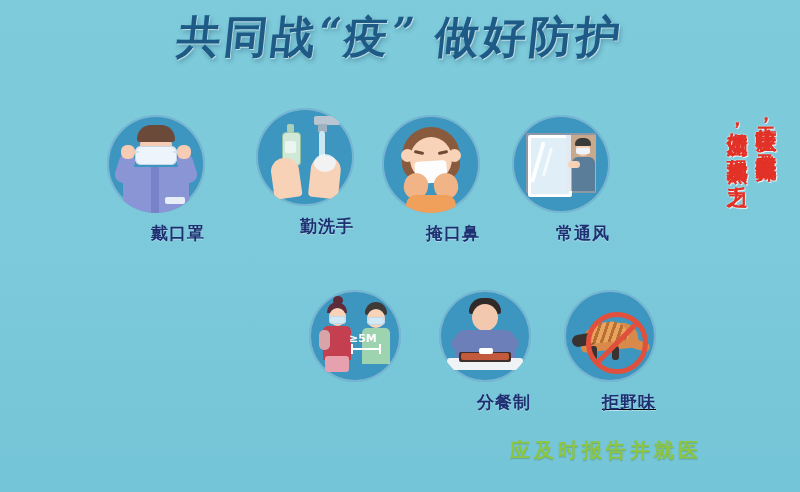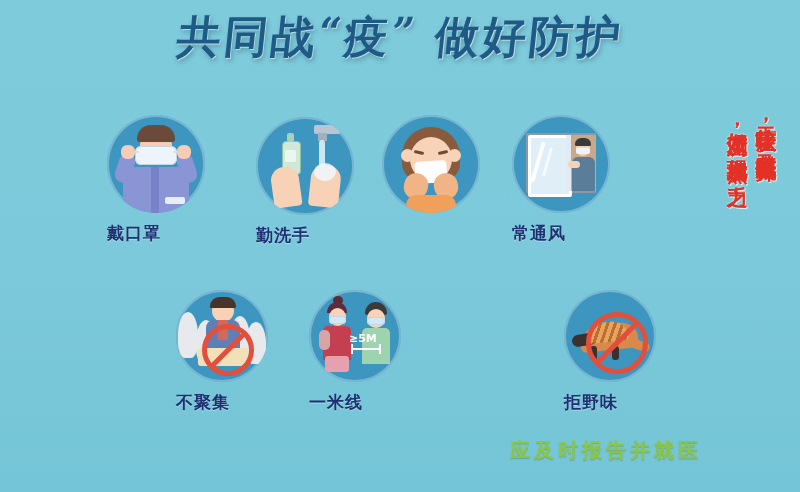--- a/index.html
+++ b/index.html
@@ -26,21 +26,21 @@
     text-shadow:
       1px 1px 0 rgba(255,255,255,.55),
       2px 3px 5px rgba(10,50,80,.30);
     transform:skewX(-6deg);
     white-space:nowrap;
   }
   .title .quo{font-size:40px;vertical-align:top;}
   .title .gap{display:inline-block;width:18px;}
 
   
-  .cell{position:absolute;text-align:left;}
+  .cell{position:absolute;text-align:right;}
   .circle{
     width:98px;height:98px;border-radius:50%;
     background:#3d96bf;
     margin:0 auto;
     position:relative;overflow:hidden;
     box-shadow:0 0 0 2px rgba(255,255,255,.30) inset;
   }
   .cell.sm .circle{width:92px;height:92px;}
   .caption{
     margin-top:9px;
@@ -119,21 +119,21 @@
       <div class="fig" style="left:44px;top:52px;width:8px;height:48px;background:#7782c9;"></div>
       <div class="fig" style="left:10px;top:38px;width:16px;height:30px;background:#8a95d6;border-radius:8px;transform:rotate(18deg);"></div>
       <div class="fig" style="left:72px;top:38px;width:16px;height:30px;background:#8a95d6;border-radius:8px;transform:rotate(-18deg);"></div>
       <div class="fig" style="left:14px;top:30px;width:14px;height:14px;background:#f6ccb4;border-radius:6px;"></div>
       <div class="fig" style="left:70px;top:30px;width:14px;height:14px;background:#f6ccb4;border-radius:6px;"></div>
       <div class="fig" style="left:58px;top:82px;width:20px;height:7px;background:#e8eef8;border-radius:2px;"></div>
     </div>
     <div class="caption">戴口罩</div>
   </div>
 
-  <div class="cell" style="left:256px;top:117px;width:98px;">
+  <div class="cell" style="left:256px;top:108px;width:98px;">
     <div class="circle">
       <div class="fig" style="left:58px;top:8px;width:26px;height:9px;background:#b9c6d2;border-radius:2px;"></div>
       <div class="fig" style="left:62px;top:16px;width:9px;height:8px;background:#9fb0bf;"></div>
       <div class="fig" style="left:63px;top:23px;width:6px;height:30px;background:rgba(226,244,252,.85);border-radius:3px;"></div>
       <div class="fig" style="left:26px;top:24px;width:17px;height:32px;background:#cfe8d8;border-radius:4px;border:1px solid #8fbfa4;"></div>
       <div class="fig" style="left:31px;top:16px;width:7px;height:9px;background:#aacfbb;border-radius:2px;"></div>
       <div class="fig" style="left:29px;top:33px;width:11px;height:12px;background:#eaf6ef;border-radius:2px;"></div>
       <div class="fig" style="left:16px;top:50px;width:28px;height:40px;background:#f7d2b6;border-radius:13px 13px 4px 4px;transform:rotate(-8deg);"></div>
       <div class="fig" style="left:54px;top:48px;width:30px;height:42px;background:#f7d2b6;border-radius:14px 14px 4px 4px;transform:rotate(6deg);"></div>
       <div class="fig" style="left:58px;top:46px;width:22px;height:18px;background:#f0f8fb;border-radius:50%;opacity:.85;"></div>
@@ -147,79 +147,78 @@
       <div class="fig head" style="left:28px;top:22px;width:42px;height:44px;background:#f8d3b8;"></div>
       <div class="fig" style="left:19px;top:34px;width:13px;height:13px;background:#f8d3b8;border-radius:50%;"></div>
       <div class="fig" style="left:66px;top:34px;width:13px;height:13px;background:#f8d3b8;border-radius:50%;"></div>
       <div class="fig" style="left:32px;top:36px;width:10px;height:3px;background:#6c4a34;border-radius:2px;transform:rotate(12deg);"></div>
       <div class="fig" style="left:56px;top:36px;width:10px;height:3px;background:#6c4a34;border-radius:2px;transform:rotate(-12deg);"></div>
       <div class="fig" style="left:33px;top:46px;width:32px;height:22px;background:#fdfdfd;border-radius:4px;transform:rotate(-4deg);"></div>
       <div class="fig" style="left:22px;top:58px;width:24px;height:26px;background:#f0b486;border-radius:12px;transform:rotate(14deg);"></div>
       <div class="fig" style="left:52px;top:58px;width:24px;height:26px;background:#f0b486;border-radius:12px;transform:rotate(-14deg);"></div>
       <div class="fig" style="left:24px;top:80px;width:50px;height:22px;background:#f0a05a;border-radius:10px 10px 0 0;"></div>
     </div>
+    <div class="caption">掩口鼻</div>
   </div>
 
   <div class="cell" style="left:512px;top:115px;width:98px;">
     <div class="circle">
       <div class="fig" style="left:14px;top:18px;width:70px;height:60px;background:#8d98a6;"></div>
       <div class="fig win" style="left:16px;top:20px;width:38px;height:56px;"></div>
       <div class="fig" style="left:24px;top:26px;width:4px;height:42px;background:#ffffff;opacity:.9;transform:rotate(16deg);border-radius:2px;"></div>
       <div class="fig" style="left:34px;top:32px;width:3px;height:30px;background:#ffffff;opacity:.7;transform:rotate(16deg);border-radius:2px;"></div>
       <div class="fig" style="left:54px;top:20px;width:5px;height:56px;background:#e3eaf1;"></div>
       <div class="fig" style="left:59px;top:20px;width:25px;height:56px;background:#c9a98c;"></div>
       <div class="fig head" style="left:64px;top:26px;width:14px;height:15px;background:#f7d2b6;"></div>
       <div class="fig" style="left:63px;top:23px;width:16px;height:8px;background:#3a3a3a;border-radius:8px 8px 2px 2px;"></div>
       <div class="fig" style="left:64px;top:33px;width:14px;height:6px;background:#eef4fb;border-radius:2px;"></div>
       <div class="fig" style="left:60px;top:42px;width:23px;height:34px;background:#5a7d99;border-radius:6px 6px 0 0;"></div>
       <div class="fig" style="left:56px;top:46px;width:12px;height:7px;background:#f7d2b6;border-radius:4px;"></div>
     </div>
     <div class="caption">常通风</div>
   </div>
 
 
-  <div class="cell sm" style="left:176px;top:290px;width:92px;">
-    <div class="circle">
-      <div class="fig chair" style="left:2px;top:22px;width:20px;height:46px;"></div>
-      <div class="fig chair" style="left:20px;top:30px;width:20px;height:44px;"></div>
-      <div class="fig chair" style="left:54px;top:26px;width:20px;height:46px;"></div>
-      <div class="fig chair" style="left:70px;top:32px;width:20px;height:42px;"></div>
-      <div class="fig head" style="left:36px;top:10px;width:22px;height:22px;background:#f7d2b6;"></div>
-      <div class="fig" style="left:34px;top:7px;width:26px;height:11px;background:#4a3328;border-radius:12px 12px 2px 2px;"></div>
-      <div class="fig" style="left:30px;top:30px;width:34px;height:34px;background:#5f7fb5;border-radius:8px 8px 0 0;"></div>
-      <div class="fig" style="left:42px;top:30px;width:10px;height:20px;background:#d06a5a;"></div>
-      <div class="fig" style="left:22px;top:58px;width:50px;height:18px;background:#f1e0b8;border-radius:3px;"></div>
-      <div class="ban" style="left:26px;top:34px;width:42px;height:42px;"></div>
-    </div>
-    <div class="caption">不聚集</div>
-  </div>
 
   <div class="cell sm" style="left:309px;top:290px;width:92px;">
     <div class="circle">
       <div class="fig" style="left:18px;top:12px;width:20px;height:11px;background:#5d2b3a;border-radius:10px 10px 0 0;"></div>
       <div class="fig" style="left:24px;top:6px;width:10px;height:9px;background:#5d2b3a;border-radius:50%;"></div>
       <div class="fig head" style="left:20px;top:18px;width:17px;height:18px;background:#f8d3b8;"></div>
       <div class="fig mask" style="left:20px;top:26px;width:17px;height:8px;background:#cfe9f6;"></div>
       <div class="fig" style="left:14px;top:36px;width:28px;height:34px;background:#c43f4f;border-radius:5px 5px 0 0;"></div>
       <div class="fig" style="left:10px;top:40px;width:11px;height:20px;background:#d9a4a8;border-radius:5px;"></div>
       <div class="fig" style="left:16px;top:66px;width:24px;height:16px;background:#e6a0ae;border-radius:3px;"></div>
       <div class="fig" style="left:56px;top:12px;width:22px;height:13px;background:#3d3a38;border-radius:11px 11px 2px 2px;"></div>
       <div class="fig head" style="left:58px;top:19px;width:18px;height:19px;background:#f8d3b8;"></div>
       <div class="fig mask" style="left:58px;top:27px;width:18px;height:8px;background:#cfe9f6;"></div>
       <div class="fig" style="left:53px;top:38px;width:28px;height:36px;background:#9dd3ae;border-radius:5px 5px 0 0;"></div>
       <div class="fig" style="left:42px;top:58px;width:30px;height:2px;background:#ffffff;"></div>
       <div class="fig" style="left:42px;top:54px;width:2px;height:10px;background:#ffffff;"></div>
       <div class="fig" style="left:70px;top:54px;width:2px;height:10px;background:#ffffff;"></div>
       <div class="fig" style="left:40px;top:42px;font-size:11px;font-weight:bold;color:#ffffff;white-space:nowrap;">≥5M</div>
     </div>
-    <div class="caption">一米线</div>
-  </div>
-
-
-  <div class="cell sm" style="left:564px;top:290px;width:92px;">
+  </div>
+
+  <div class="cell sm" style="left:439px;top:290px;width:92px;">
+    <div class="circle">
+      <div class="fig" style="left:30px;top:8px;width:32px;height:16px;background:#2f2a28;border-radius:16px 16px 3px 3px;"></div>
+      <div class="fig head" style="left:33px;top:14px;width:26px;height:27px;background:#f2c9ae;"></div>
+      <div class="fig" style="left:16px;top:40px;width:60px;height:32px;background:#6d7fb8;border-radius:10px 10px 0 0;"></div>
+      <div class="fig" style="left:12px;top:48px;width:22px;height:14px;background:#6d7fb8;border-radius:7px;transform:rotate(20deg);"></div>
+      <div class="fig" style="left:58px;top:48px;width:22px;height:14px;background:#6d7fb8;border-radius:7px;transform:rotate(-20deg);"></div>
+      <div class="fig" style="left:8px;top:68px;width:76px;height:12px;background:#f0f3f6;border-radius:3px;"></div>
+      <div class="fig" style="left:20px;top:62px;width:52px;height:10px;background:#3f2f2a;border-radius:2px;"></div>
+      <div class="fig" style="left:22px;top:63px;width:48px;height:7px;background:#c45a3d;border-radius:2px;"></div>
+      <div class="fig" style="left:40px;top:58px;width:14px;height:6px;background:#ffffff;border-radius:2px;"></div>
+    </div>
+    <div class="caption">分餐制</div>
+  </div>
+
+  <div class="cell sm" style="left:564px;top:290px;width:92px;text-decoration:underline;">
     <div class="circle">
       <div class="fig" style="left:16px;top:34px;width:58px;height:26px;background:#d98a4a;border-radius:26px 20px 6px 6px;transform:rotate(-6deg);"></div>
       <div class="fig" style="left:8px;top:44px;width:22px;height:12px;background:#3a3230;border-radius:10px 3px 3px 10px;transform:rotate(-10deg);"></div>
       <div class="fig" style="left:60px;top:50px;width:26px;height:9px;background:#d98a4a;border-radius:5px;transform:rotate(18deg);"></div>
       <div class="fig" style="left:26px;top:56px;width:7px;height:14px;background:#3a3230;border-radius:3px;"></div>
       <div class="fig" style="left:48px;top:56px;width:7px;height:14px;background:#3a3230;border-radius:3px;"></div>
       <div class="fig" style="left:24px;top:32px;width:40px;height:20px;background:repeating-linear-gradient(115deg,#e8a35c 0 4px,#b96f33 4px 7px);border-radius:20px 20px 4px 4px;transform:rotate(-6deg);"></div>
       <div class="ban" style="left:22px;top:22px;width:52px;height:52px;"></div>
     </div>
     <div class="caption">拒野味</div>

